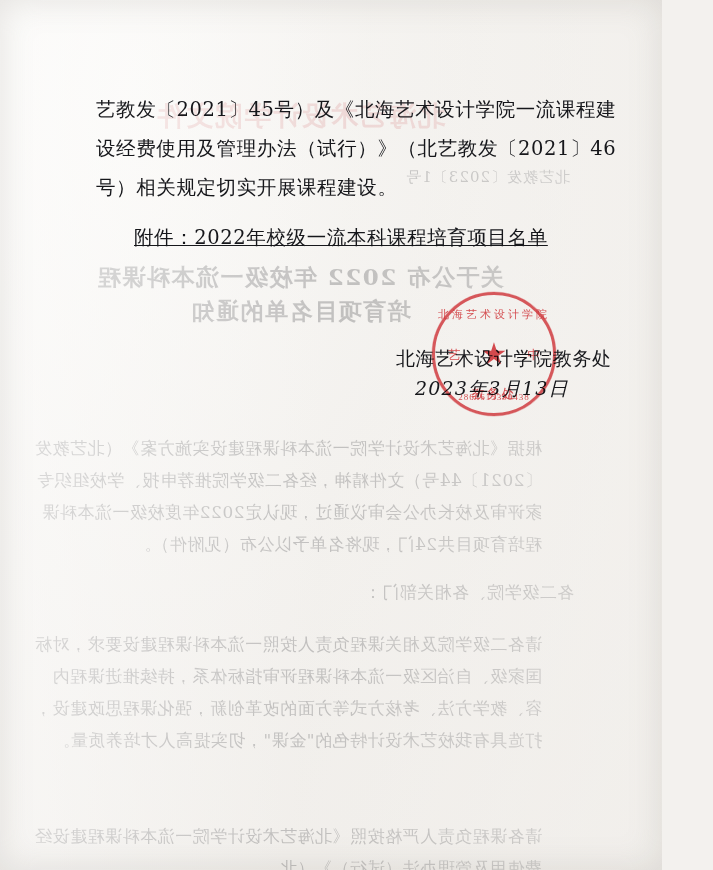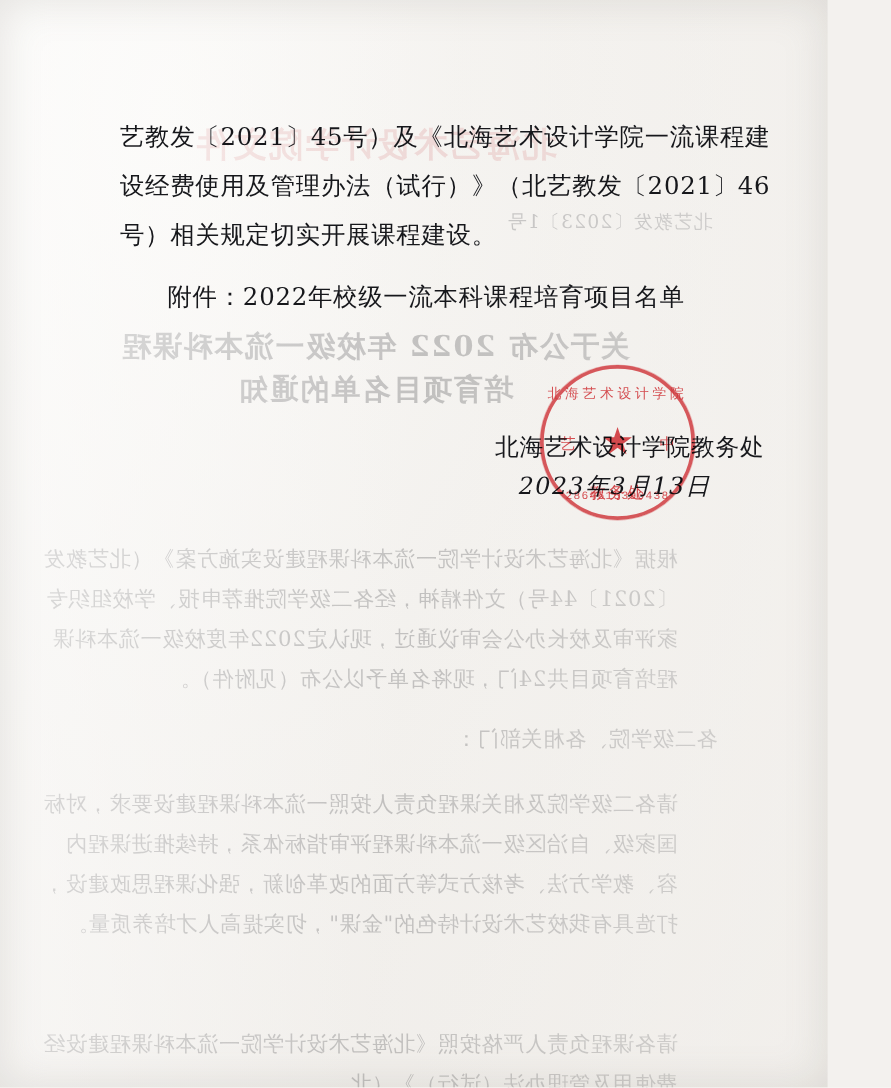--- a/index.html
+++ b/index.html
@@ -49,20 +49,21 @@
     font-size: 19.5px;
     line-height: 39px;
     letter-spacing: 0.6px;
     color: #16171b;
   }
   #para-main { top: 90px; }
   #para-attach {
     top: 218px;
     left: 134px;
     width: 500px;
+    text-decoration: underline;
   }
 
   .signature {
     position: absolute;
     left: 396px;
     top: 340px;
     font-size: 19px;
     line-height: 36px;
     letter-spacing: 0.6px;
     color: #16171b;
@@ -100,21 +101,21 @@
   }
   .seal-arc-top,
   .seal-arc-bottom {
     position: absolute;
     left: 0;
     width: 118px;
     text-align: center;
     color: rgba(214,34,40,0.85);
     font-size: 11px;
     letter-spacing: 3px;
-    font-family: Liberation Mono, monospace;
+    font-family: Liberation Serif, serif;
   }
   .seal-arc-top { top: 12px; }
   .seal-arc-bottom { bottom: 11px; font-size: 9px; letter-spacing: 1px; }
   .seal-mid {
     position: absolute;
     left: 0; right: 0;
     top: 74px;
     text-align: center;
     color: rgba(214,34,40,0.88);
     font-size: 13px;

